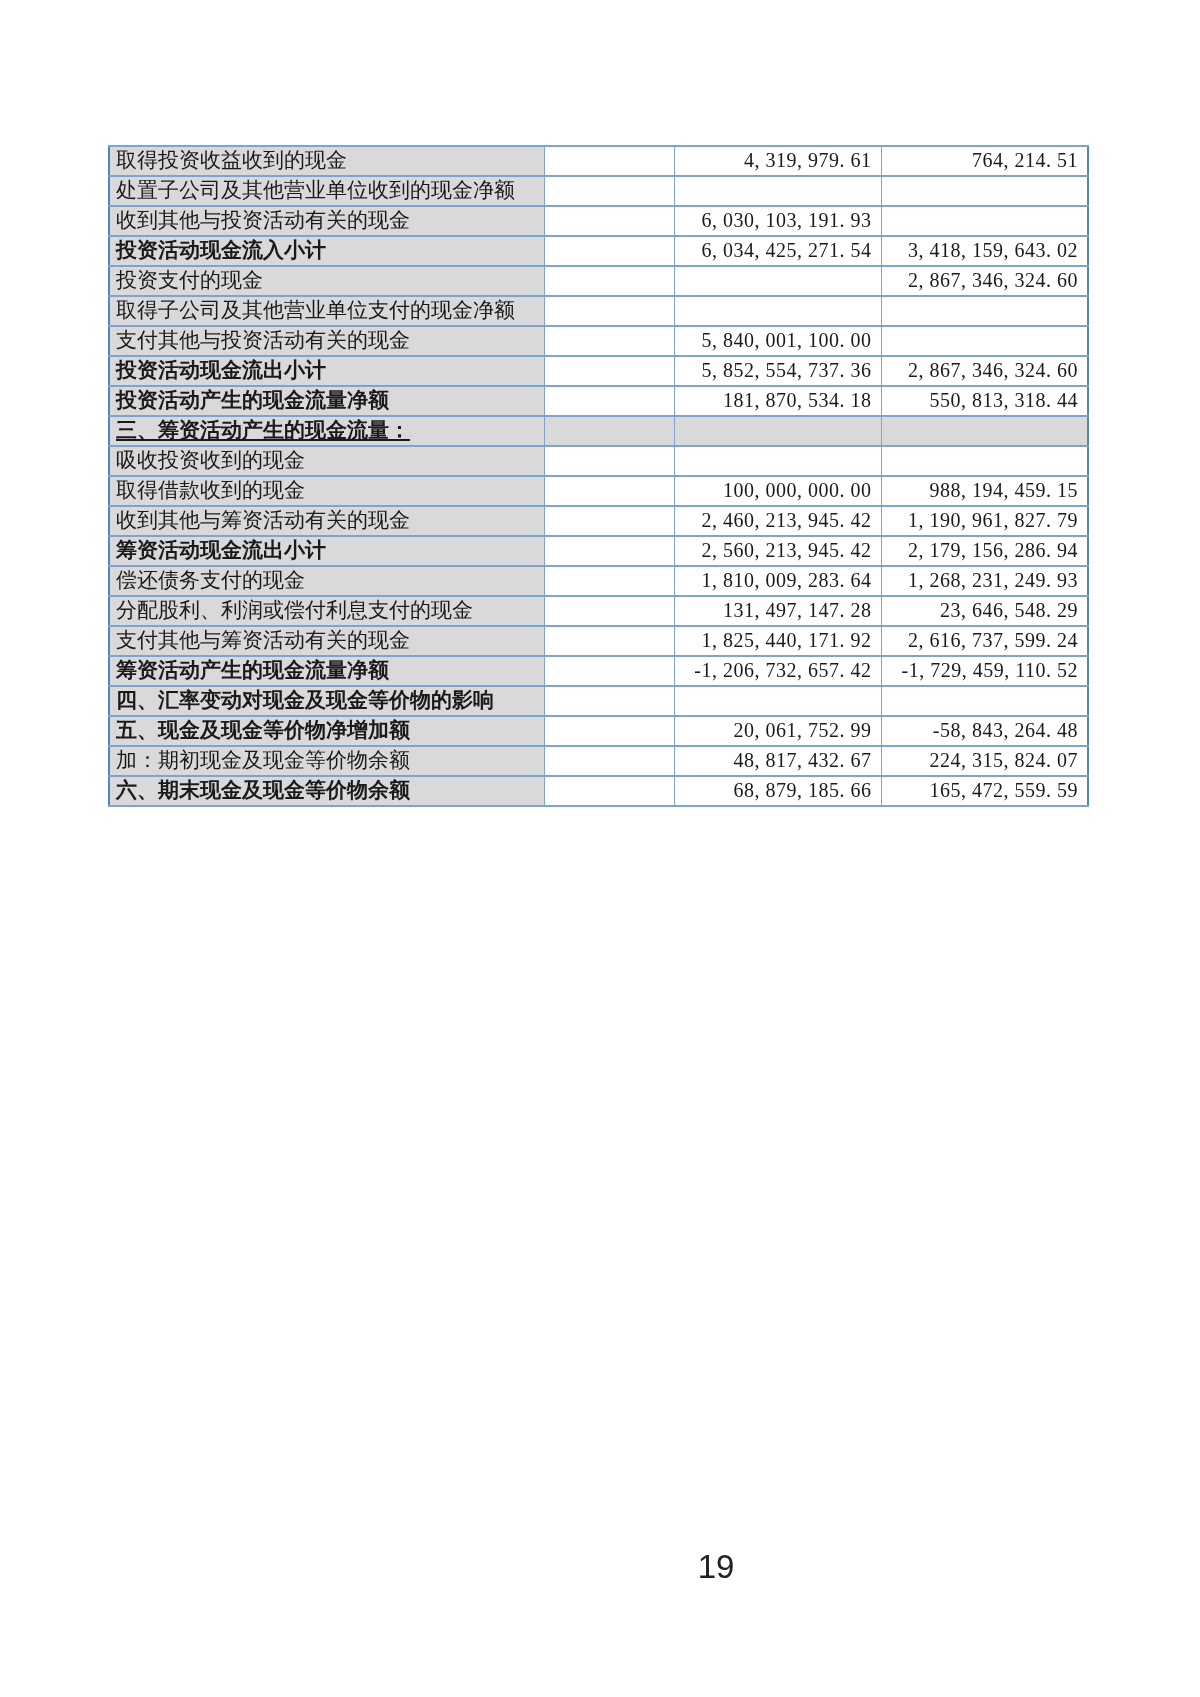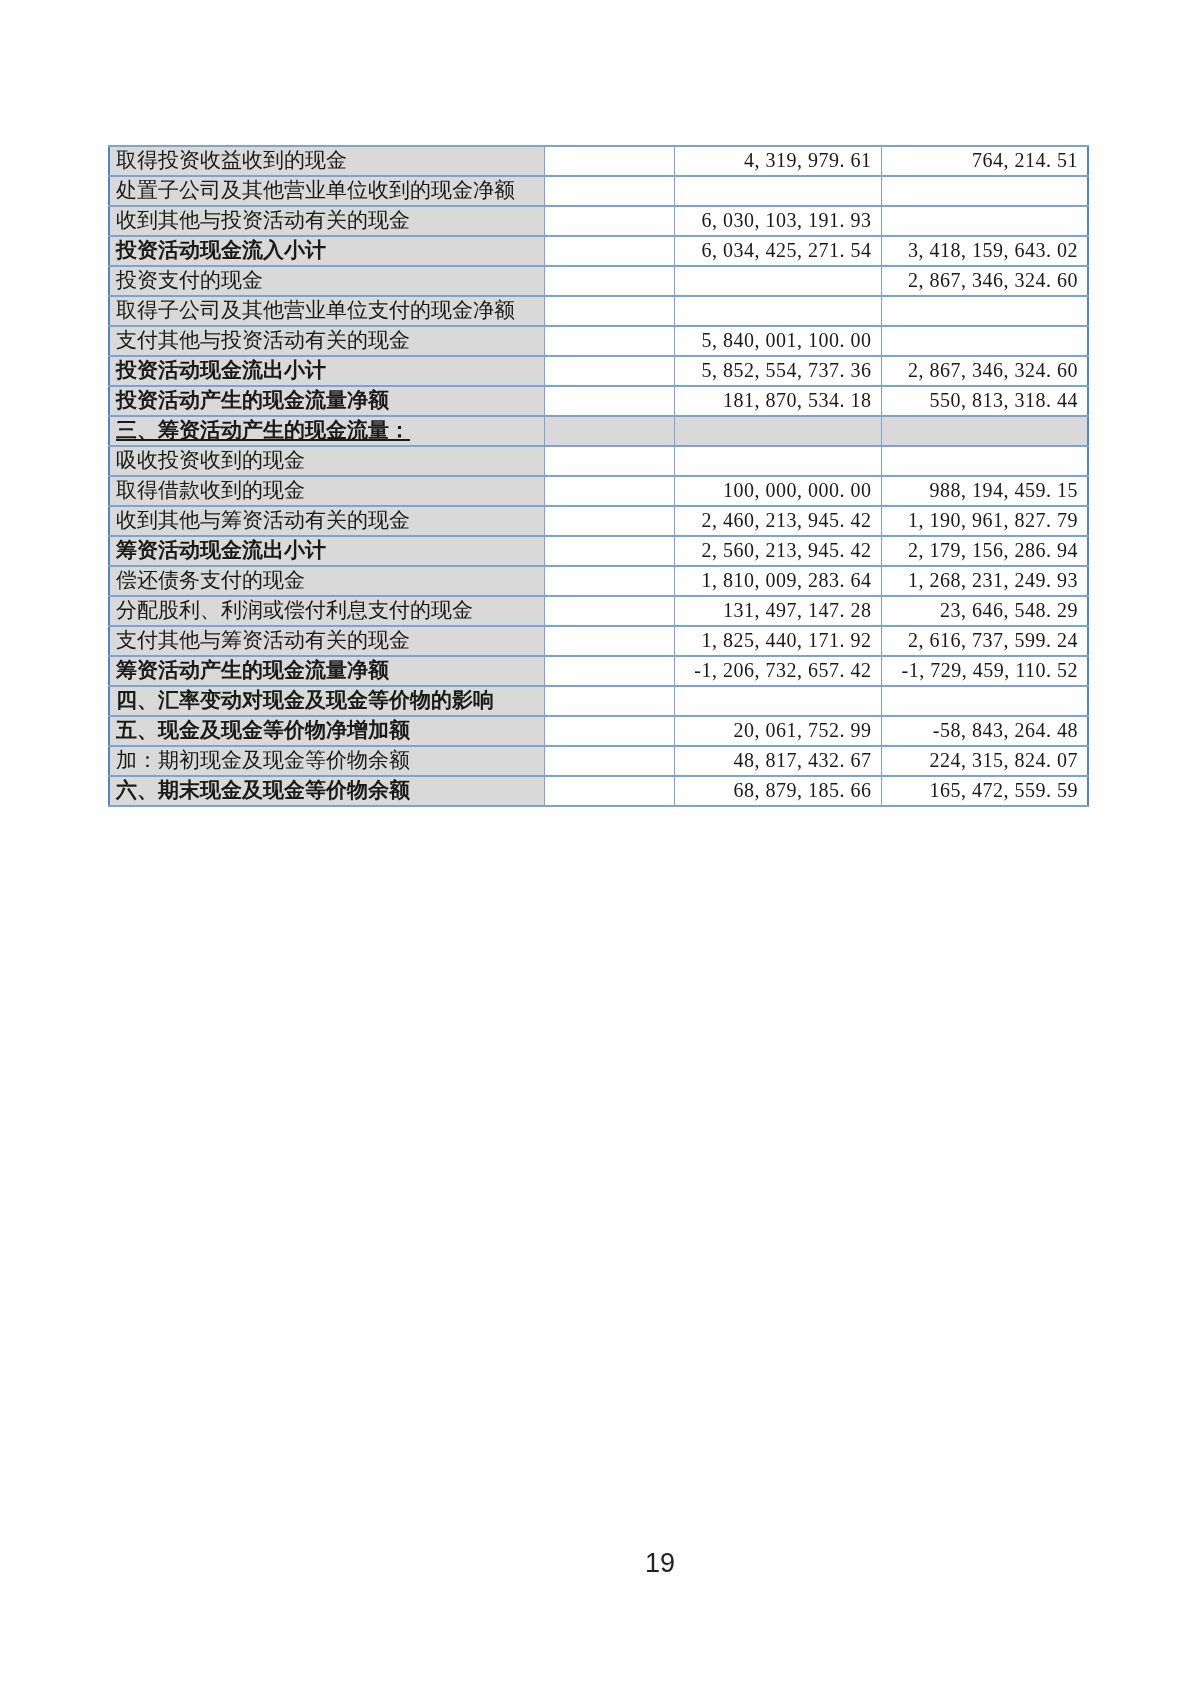--- a/index.html
+++ b/index.html
@@ -46,25 +46,25 @@
     font-size:20px;
     letter-spacing:0.5px;
     white-space:nowrap;
   }
   .cashflow tr.r-subtotal td.label{text-align:left;font-weight:bold;}
   .cashflow tr.r-section td{background:#d9d9d9;text-decoration:underline;}
   .cashflow tr.r-section td.label,
   .cashflow tr.r-major td.label{font-weight:bold;}
   .page-number{
     position:absolute;
-    left:645px;top:1548px;
+    left:686px;top:1548px;
     width:60px;
-    text-align:left;
+    text-align:center;
     font-family:"Liberation Sans","DejaVu Sans",sans-serif;
-    font-size:27px;
+    font-size:33px;
     color:#222222;
   }
 </style>
 </head>
 <body>
 
 <div class="page">
 
   <table class="cashflow">
     <colgroup>

